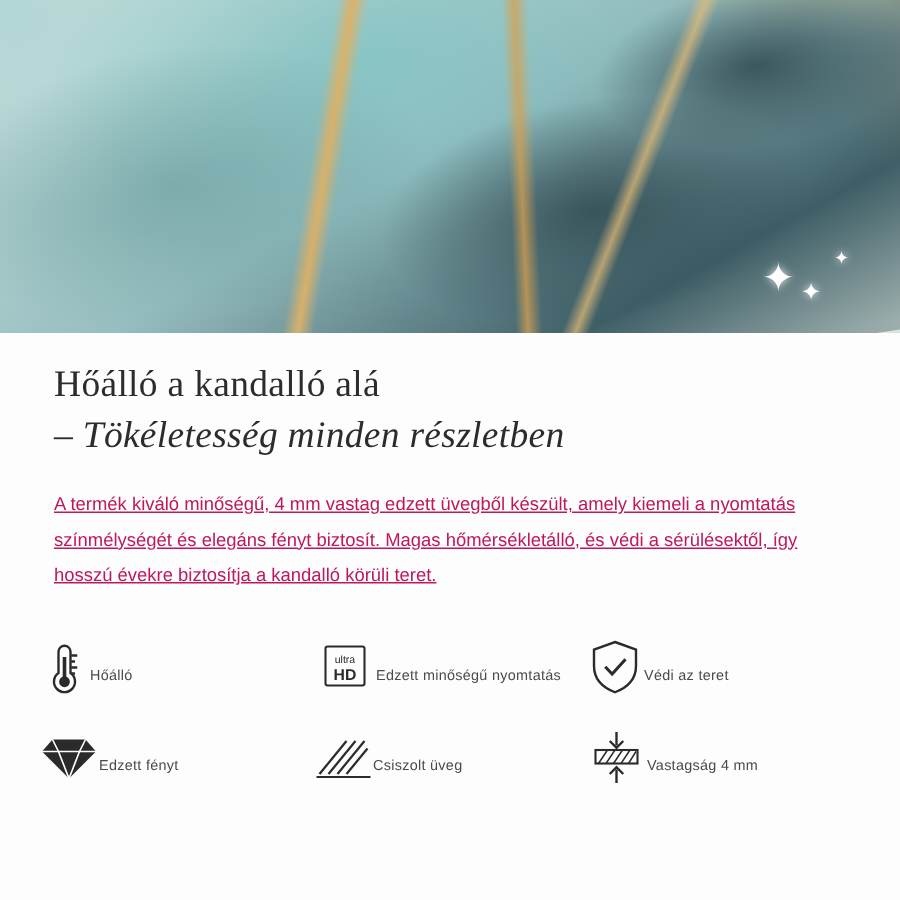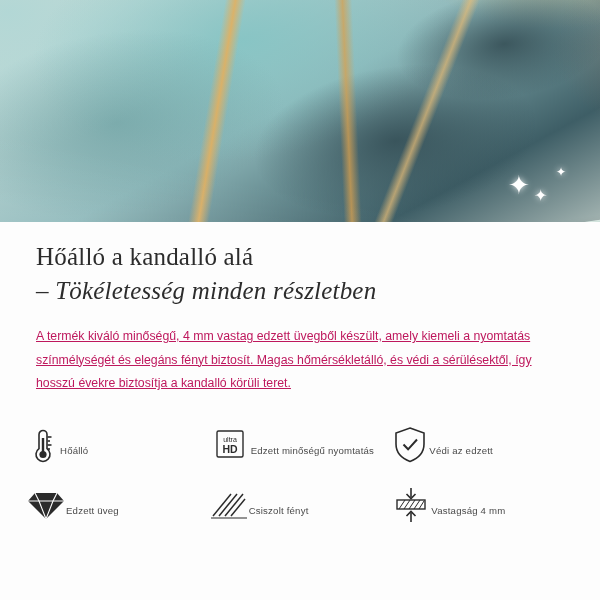--- a/index.html
+++ b/index.html
@@ -205,45 +205,45 @@
       <div class="cap">Edzett minőségű nyomtatás</div>
     </div>
 
     <div class="feature">
       <div class="ico">
         <svg width="38" height="42" viewBox="0 0 38 42" fill="none" stroke="#2b2b2b" stroke-width="1.6">
           <path d="M19 4 L33 9 v11c0 9-6.4 14.6-14 17.5C11.4 34.6 5 29 5 20V9z"></path>
           <path d="M12.5 20.5 l4.6 4.8 L26 15.5" stroke-width="2"></path>
         </svg>
       </div>
-      <div class="cap">Védi az edzett</div>
+      <div class="cap">Védi az teret</div>
     </div>
 
     <div class="feature">
       <div class="ico">
         <svg width="40" height="36" viewBox="0 0 40 36">
           <path d="M9 6 H31 L38 14 L20 32 L2 14 Z" fill="#2b2b2b"></path>
           <path d="M9 6 L13 14 L20 32 L27 14 L31 6" fill="none" stroke="#ffffff" stroke-width="1.1"></path>
           <path d="M2 14 H38" fill="none" stroke="#ffffff" stroke-width="1.1"></path>
         </svg>
       </div>
-      <div class="cap">Edzett üveg</div>
+      <div class="cap">Edzett fényt</div>
     </div>
 
     <div class="feature">
       <div class="ico">
         <svg width="40" height="34" viewBox="0 0 40 34" stroke="#2b2b2b" stroke-width="1.5" fill="none">
           <path d="M4 28 L22 6"></path>
           <path d="M10 28 L28 6"></path>
           <path d="M16 28 L34 6"></path>
           <path d="M22 28 L36 11"></path>
           <path d="M2 30 H38" stroke-width="1.2"></path>
         </svg>
       </div>
-      <div class="cap">Csiszolt fényt</div>
+      <div class="cap">Csiszolt üveg</div>
     </div>
 
     <div class="feature">
       <div class="ico">
         <svg width="40" height="40" viewBox="0 0 40 40" stroke="#2b2b2b" fill="none">
           <path d="M20 3 V12" stroke-width="1.6"></path>
           <path d="M15.5 9 L20 13.6 L24.5 9" stroke-width="1.6"></path>
           <rect x="6" y="15" width="28" height="9" fill="none" stroke="#2b2b2b" stroke-width="1.4"></rect>
           <path d="M8 24 L14 15 M13 24 L19 15 M18 24 L24 15 M23 24 L29 15 M28 24 L33 16" stroke-width="1"></path>
           <path d="M20 37 V28" stroke-width="1.6"></path>

